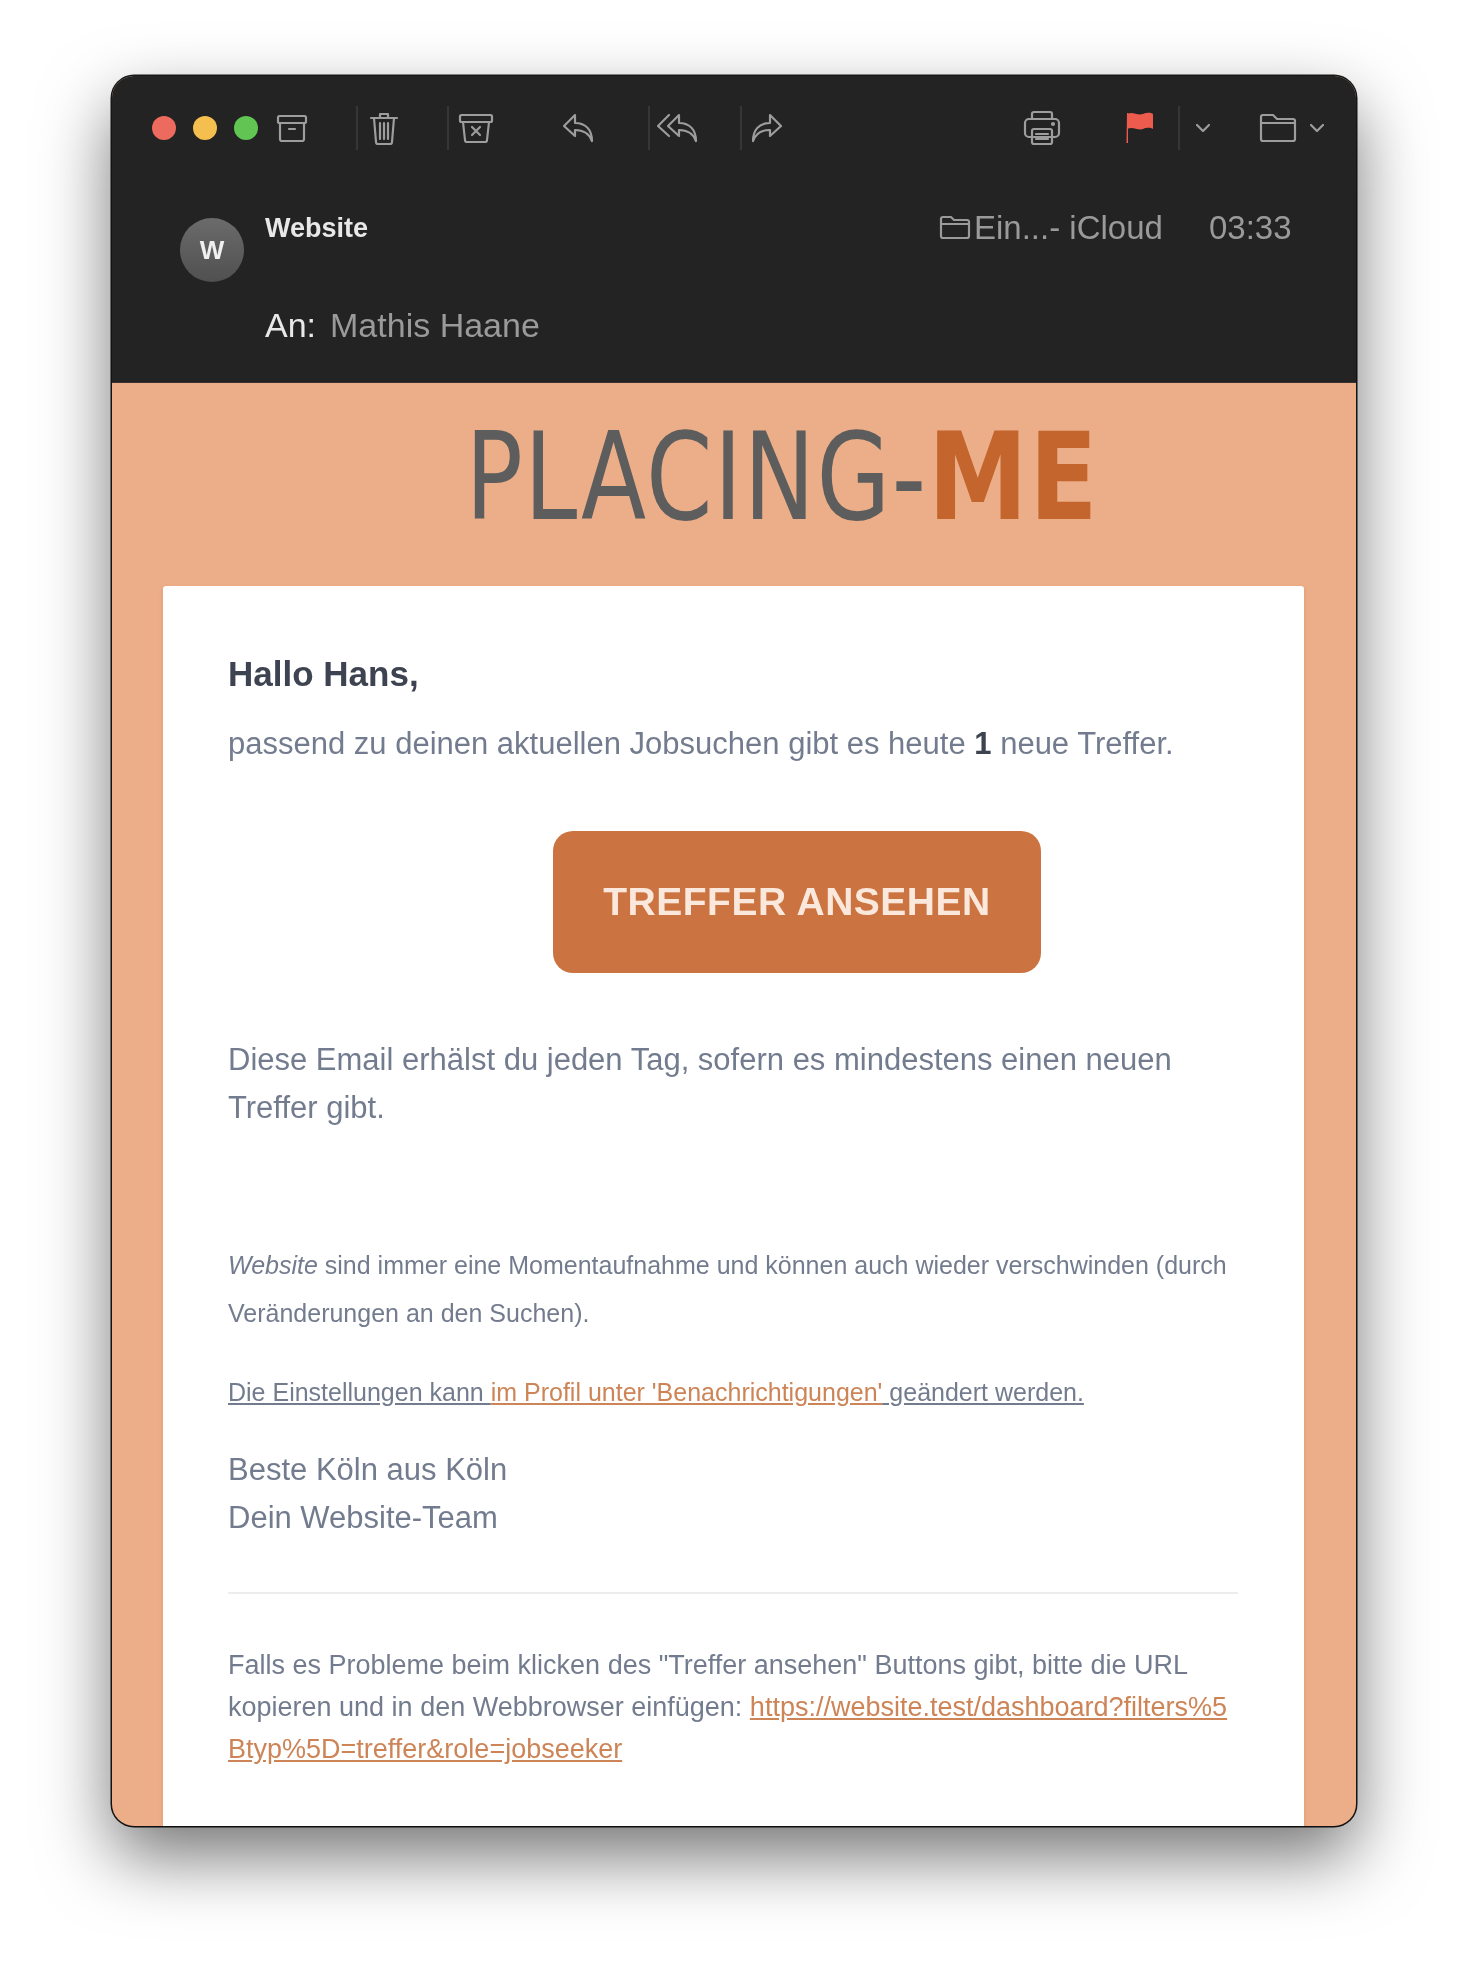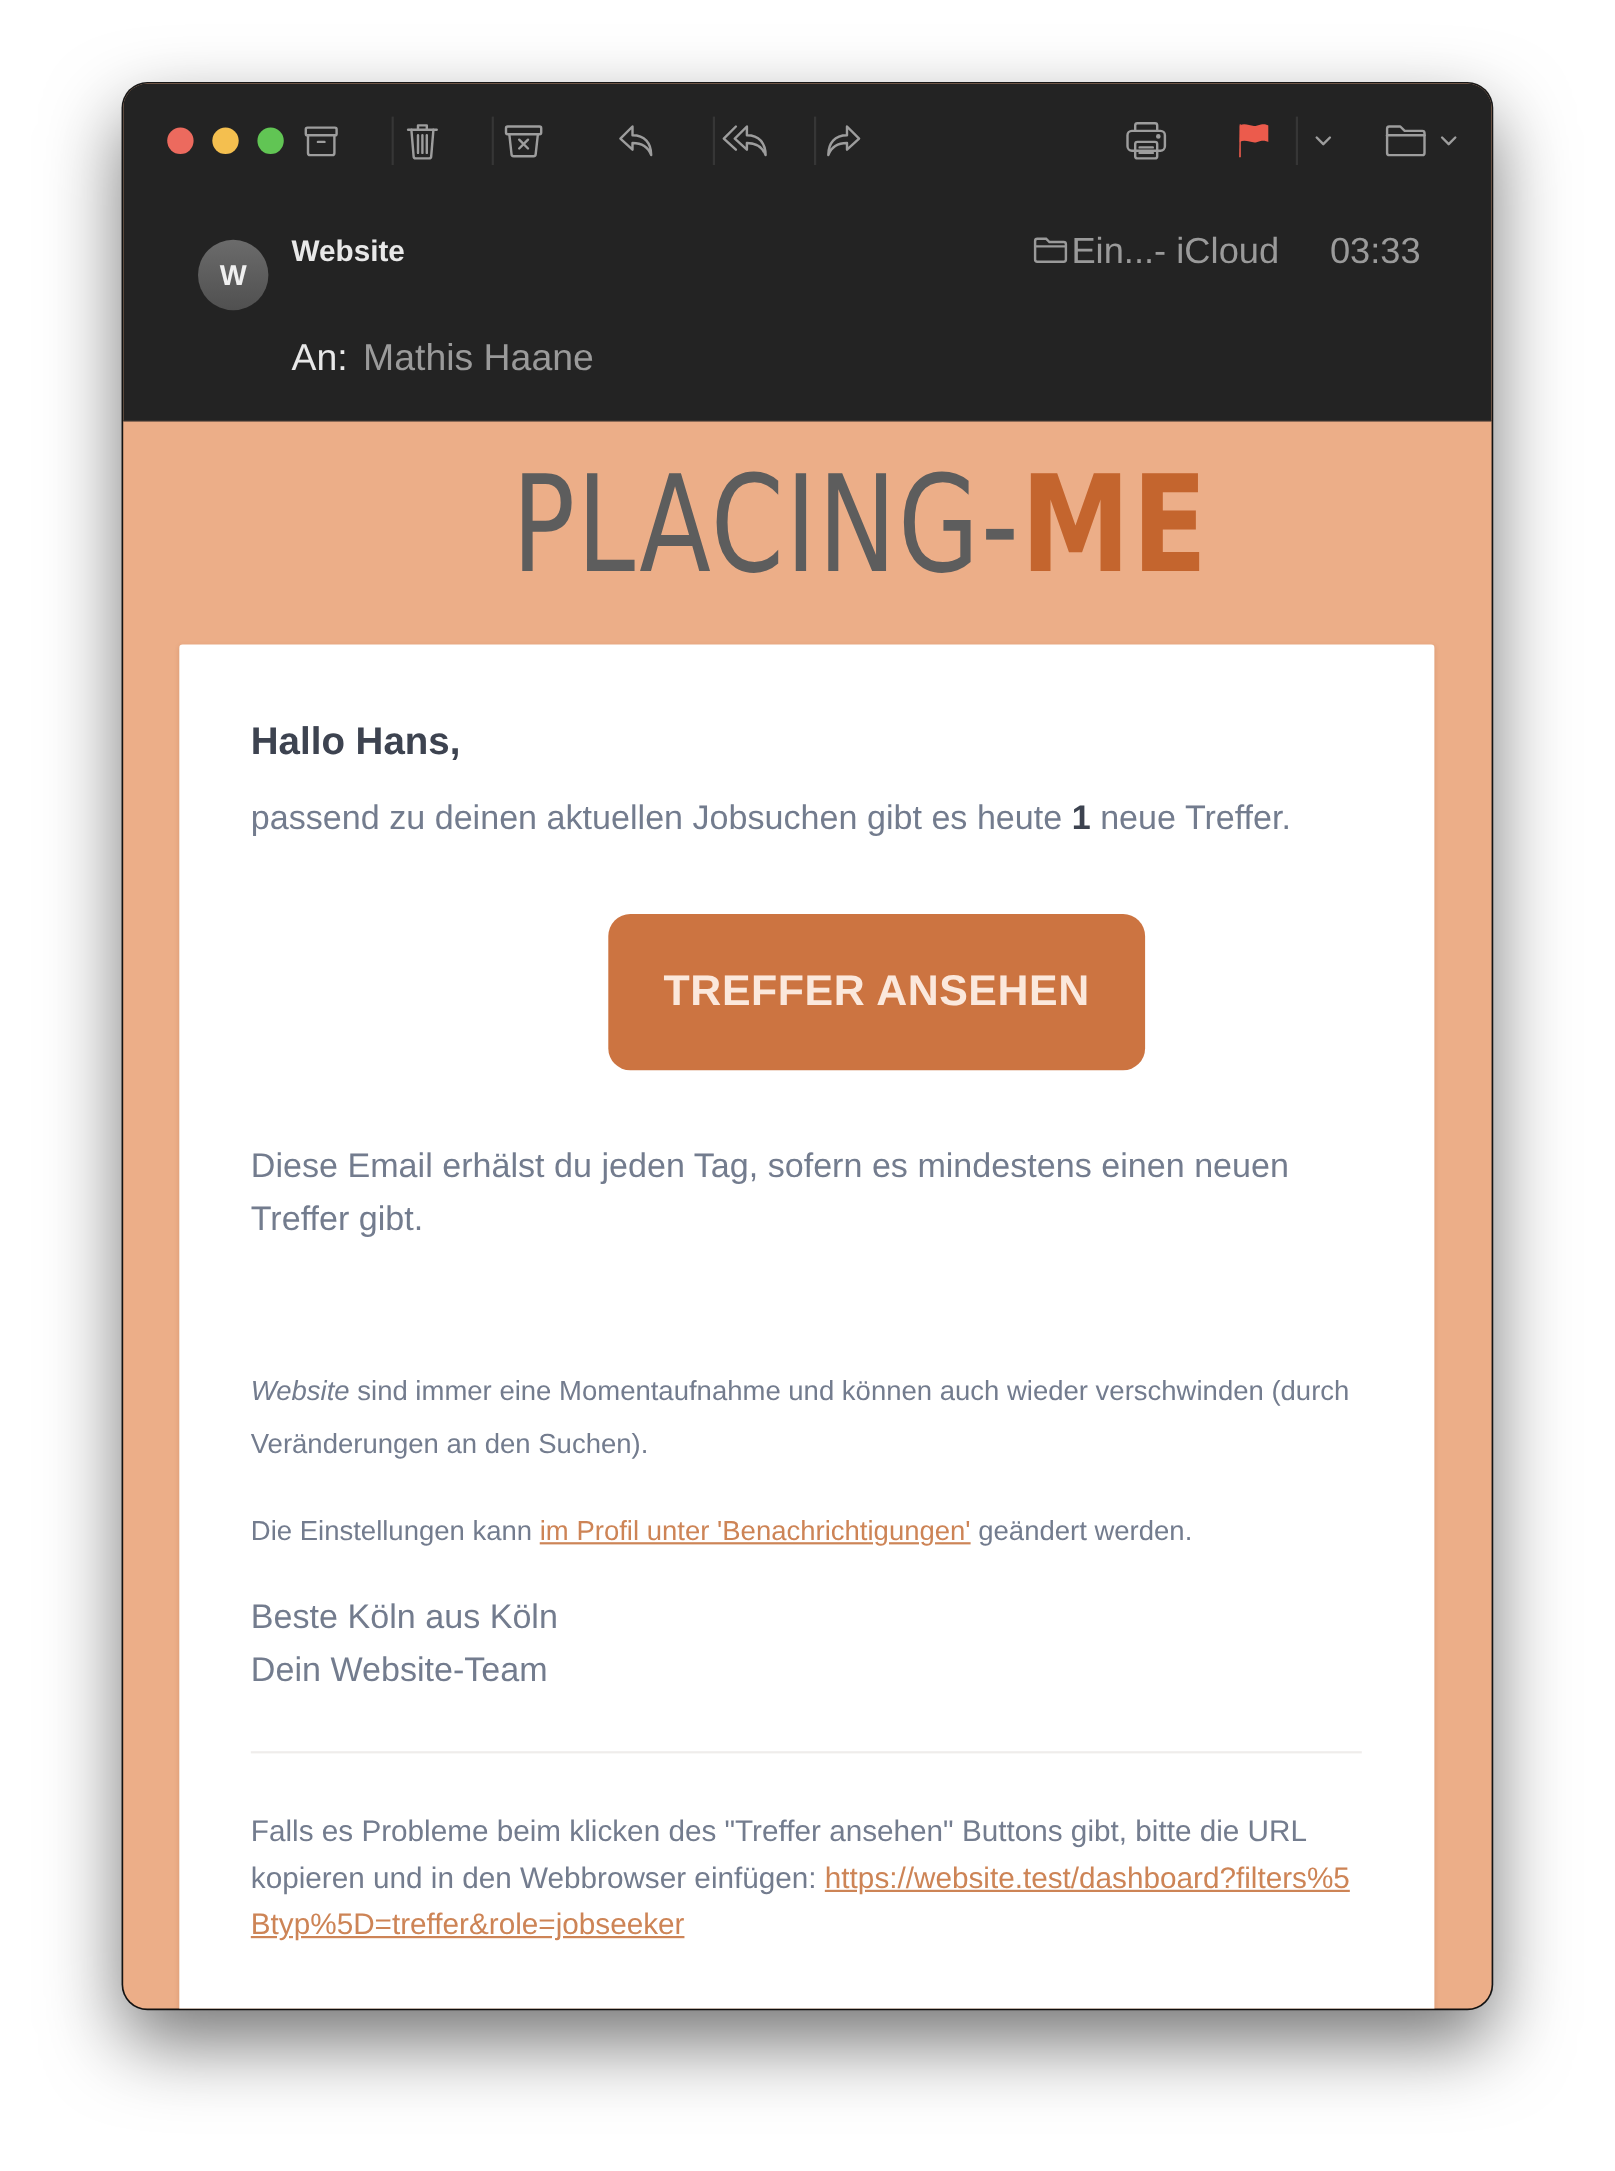--- a/index.html
+++ b/index.html
@@ -57,21 +57,21 @@
   .intro { position: absolute; top: 140px; font-size: 31px; color: #737c8e; white-space: nowrap; }
   .intro b { color: #3d4350; }
   .cta {
     position: absolute; left: 325px; top: 245px; width: 488px; height: 142px; border-radius: 20px;
     background: #cc7441; color: #fbe8dc; font-weight: bold; font-size: 39px; letter-spacing: 0.5px;
     display: flex; align-items: center; justify-content: center; border: none;
   }
   .p-daily { position: absolute; top: 450px; width: 1010px; font-size: 31px; line-height: 48px; color: #737c8e; }
   .p-note { position: absolute; top: 655px; width: 1010px; font-size: 25px; line-height: 48px; color: #737c8e; }
   .p-note i { font-style: italic; }
-  .p-settings { position: absolute; top: 786px; width: 1010px; font-size: 25px; line-height: 40px; color: #737c8e; white-space: nowrap; }
+  .p-settings { position: absolute; top: 786px; width: 1010px; font-size: 25px; line-height: 40px; color: #737c8e; white-space: nowrap; text-decoration: underline; }
   .link { color: #cd8456; text-decoration: underline; cursor: pointer; }
   .signoff { position: absolute; top: 860px; font-size: 31px; line-height: 48px; color: #737c8e; }
   .divider { position: absolute; top: 1006px; width: 1010px; height: 2px; background: #efedeb; }
   .p-fallback { position: absolute; top: 1058px; width: 1010px; font-size: 27px; line-height: 42px; color: #737c8e; word-break: break-all; }
 </style>
 </head>
 <body>
 
 <div class="window">
   <div class="chrome">

